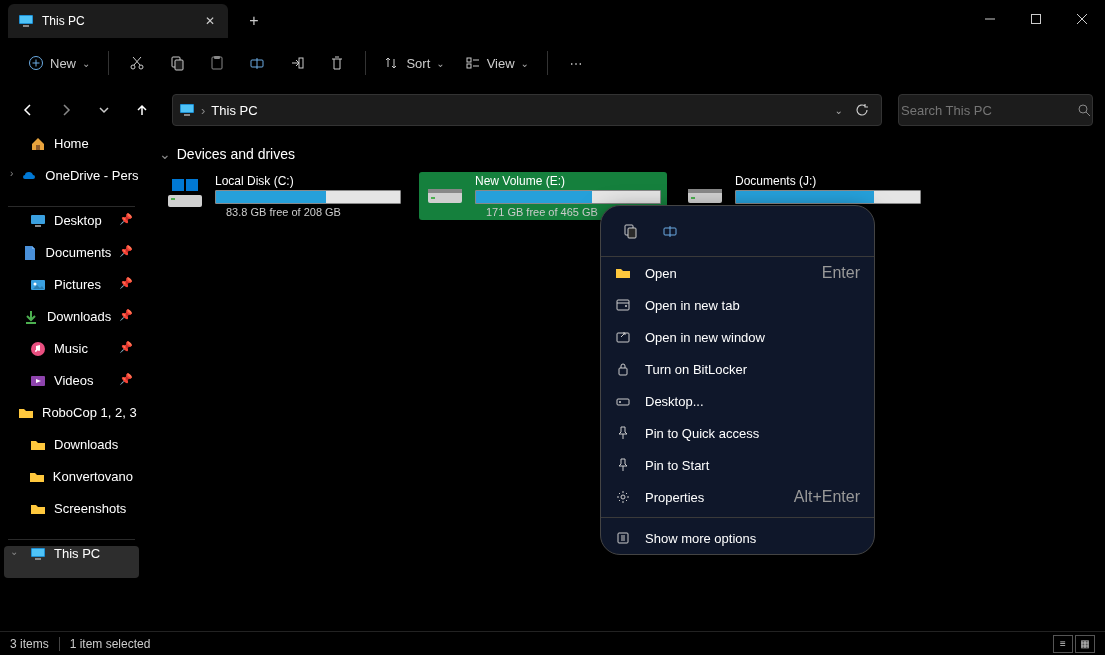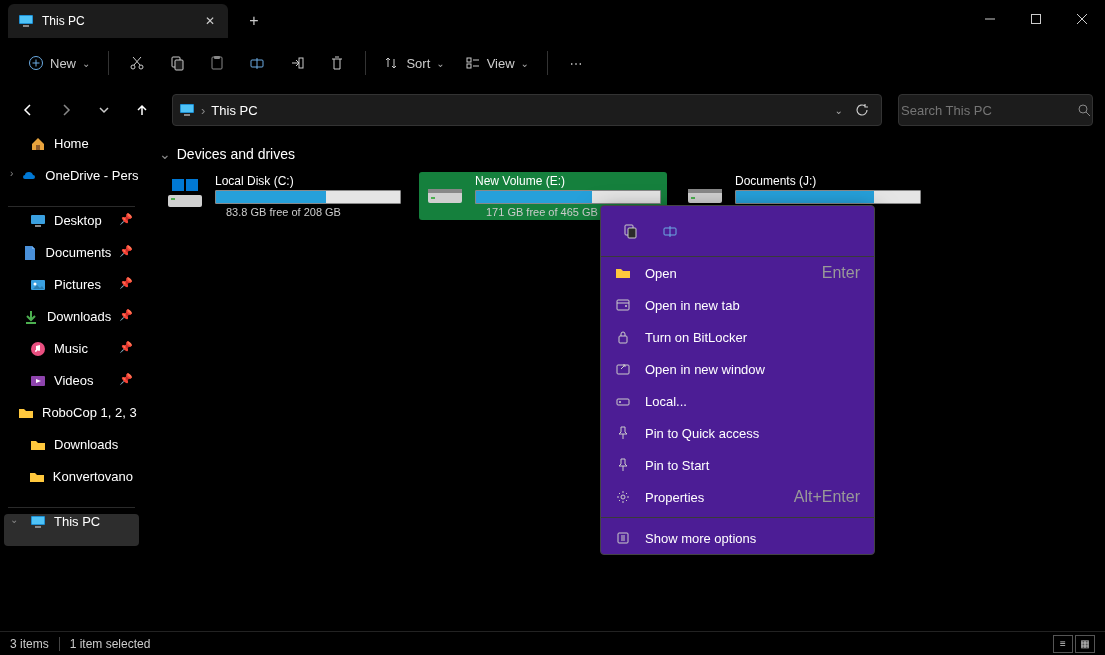--- a/index.html
+++ b/index.html
@@ -34,21 +34,21 @@
 .group-header { display: flex; align-items: center; gap: 6px; color: #fff; font-size: 14px; padding: 6px 0 10px 0; cursor: pointer; }
 .drives { display: flex; gap: 12px; flex-wrap: wrap; }
 .drive { width: 248px; height: 48px; display: flex; align-items: flex-start; padding: 2px 6px; border-radius: 3px; cursor: pointer; }
 .drive.selected { background: #15803d; }
 .drive-icon { width: 40px; height: 40px; margin-right: 10px; display: flex; align-items: center; justify-content: center; }
 .drive-info { flex: 1; display: flex; flex-direction: column; gap: 2px; }
 .drive-name { font-size: 12px; color: #fff; }
 .drive-bar { height: 14px; background: #e5e5e5; border: 1px solid #888; border-radius: 1px; overflow: hidden; }
 .drive-bar-fill { height: 100%; background: #26a0da; }
 .drive-free { font-size: 11px; color: #ccc; padding-left: 11px; }
-.ctxmenu { position: absolute; left: 600px; top: 205px; width: 275px; background: #4c1d95; border: 1px solid #444; border-radius: 4px; box-shadow: 0 8px 24px rgba(0,0,0,0.6); overflow: hidden; z-index: 100; }
+.ctxmenu { position: absolute; left: 600px; top: 205px; width: 275px; background: #0f172a; border: 1px solid #444; border-radius: 20px; box-shadow: 0 8px 24px rgba(0,0,0,0.6); overflow: hidden; z-index: 100; }
 .ctx-toolbar { display: flex; gap: 10px; padding: 10px 14px; border-bottom: 1px solid #3a3a3a; }
 .ctx-tb-btn { width: 30px; height: 30px; display: flex; align-items: center; justify-content: center; border-radius: 4px; cursor: pointer; color: #ccc; }
 .ctx-item { display: flex; align-items: center; height: 32px; padding: 0 14px; cursor: pointer; gap: 14px; font-size: 13px; }
 .ctx-icon { width: 16px; height: 16px; display: flex; align-items: center; justify-content: center; color: #ccc; }
 .ctx-shortcut { margin-left: auto; color: #999; font-size: 16px; }
 .ctx-sep { height: 1px; background: #3a3a3a; margin: 4px 0; }
 .statusbar { position: absolute; bottom: 0; left: 0; right: 0; height: 24px; background: #000; border-top: 1px solid #222; display: flex; align-items: center; padding: 0 10px; font-size: 12px; color: #ccc; gap: 10px; }
 .status-sep { width: 1px; height: 14px; background: #444; }
 .view-toggles { margin-left: auto; display: flex; gap: 2px; }
 .view-toggle { width: 20px; height: 18px; border: 1px solid #555; display: flex; align-items: center; justify-content: center; cursor: pointer; font-size: 10px; }
@@ -321,20 +321,29 @@
       <span>Downloads</span>
     </div>
     <div class="nav-item">
       <span class="chev"></span>
       <span class="nav-icon">
           <svg width="16" height="16" viewBox="0 0 16 16">
             <path class="folder-icon" d="M1 4 L6 4 L8 6 L15 6 L15 13 L1 13 Z"></path>
           </svg>
         </span>
       <span>Konvertovano</span>
+    </div>
+    <div class="nav-item">
+      <span class="chev"></span>
+      <span class="nav-icon">
+          <svg width="16" height="16" viewBox="0 0 16 16">
+            <path class="folder-icon" d="M1 4 L6 4 L8 6 L15 6 L15 13 L1 13 Z"></path>
+          </svg>
+        </span>
+      <span>Screenshots</span>
     </div>
     <div class="nav-sep"></div>
     <div class="nav-item selected">
       <span class="chev">⌄</span>
       <span class="nav-icon">
           <svg width="16" height="16" viewBox="0 0 16 16">
             <rect x="1" y="2" width="14" height="9" rx="1" fill="#1e90d4"></rect>
             <rect x="2" y="3" width="12" height="7" fill="#4fc3f7"></rect>
             <rect x="5" y="12" width="6" height="2" fill="#888"></rect>
           </svg>
@@ -433,43 +442,43 @@
           <line x1="2" y1="6" x2="14" y2="6" stroke="#ccc"></line>
           <line x1="10" y1="9" x2="12" y2="9" stroke="#ccc"></line>
           <line x1="11" y1="8" x2="11" y2="10" stroke="#ccc"></line>
         </svg>
       </span>
     <span>Open in new tab</span>
   </div>
   <div class="ctx-item">
     <span class="ctx-icon">
         <svg width="16" height="16" viewBox="0 0 16 16">
+          <rect x="2" y="4" width="12" height="9" rx="1" fill="none" stroke="#ccc"></rect>
+          <path d="M6 8 L10 4 M8 4 L10 4 L10 6" fill="none" stroke="#ccc"></path>
+        </svg>
+      </span>
+    <span>Open in new window</span>
+  </div>
+  <div class="ctx-item">
+    <span class="ctx-icon">
+        <svg width="16" height="16" viewBox="0 0 16 16">
           <rect x="4" y="7" width="8" height="7" rx="1" fill="none" stroke="#ccc"></rect>
           <path d="M6 7 L6 5 Q6 3 8 3 Q10 3 10 5 L10 7" fill="none" stroke="#ccc"></path>
         </svg>
       </span>
     <span>Turn on BitLocker</span>
   </div>
   <div class="ctx-item">
     <span class="ctx-icon">
         <svg width="16" height="16" viewBox="0 0 16 16">
-          <rect x="2" y="4" width="12" height="9" rx="1" fill="none" stroke="#ccc"></rect>
-          <path d="M6 8 L10 4 M8 4 L10 4 L10 6" fill="none" stroke="#ccc"></path>
-        </svg>
-      </span>
-    <span>Open in new window</span>
-  </div>
-  <div class="ctx-item">
-    <span class="ctx-icon">
-        <svg width="16" height="16" viewBox="0 0 16 16">
           <rect x="2" y="6" width="12" height="6" rx="1" fill="none" stroke="#ccc"></rect>
           <circle cx="5" cy="9" r="1" fill="#ccc"></circle>
         </svg>
       </span>
-    <span>Local...</span>
+    <span>Desktop...</span>
   </div>
   <div class="ctx-item">
     <span class="ctx-icon">
         <svg width="16" height="16" viewBox="0 0 16 16">
           <path d="M6 2 L10 2 L10 7 L12 9 L4 9 L6 7 Z M8 9 L8 14" fill="none" stroke="#ccc"></path>
         </svg>
       </span>
     <span>Pin to Quick access</span>
   </div>
   <div class="ctx-item">

